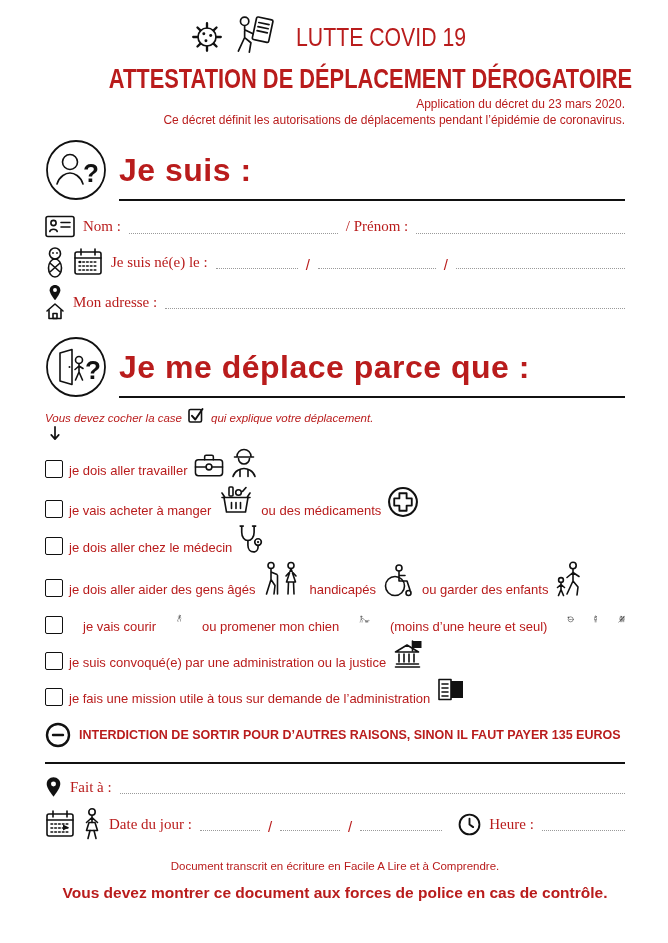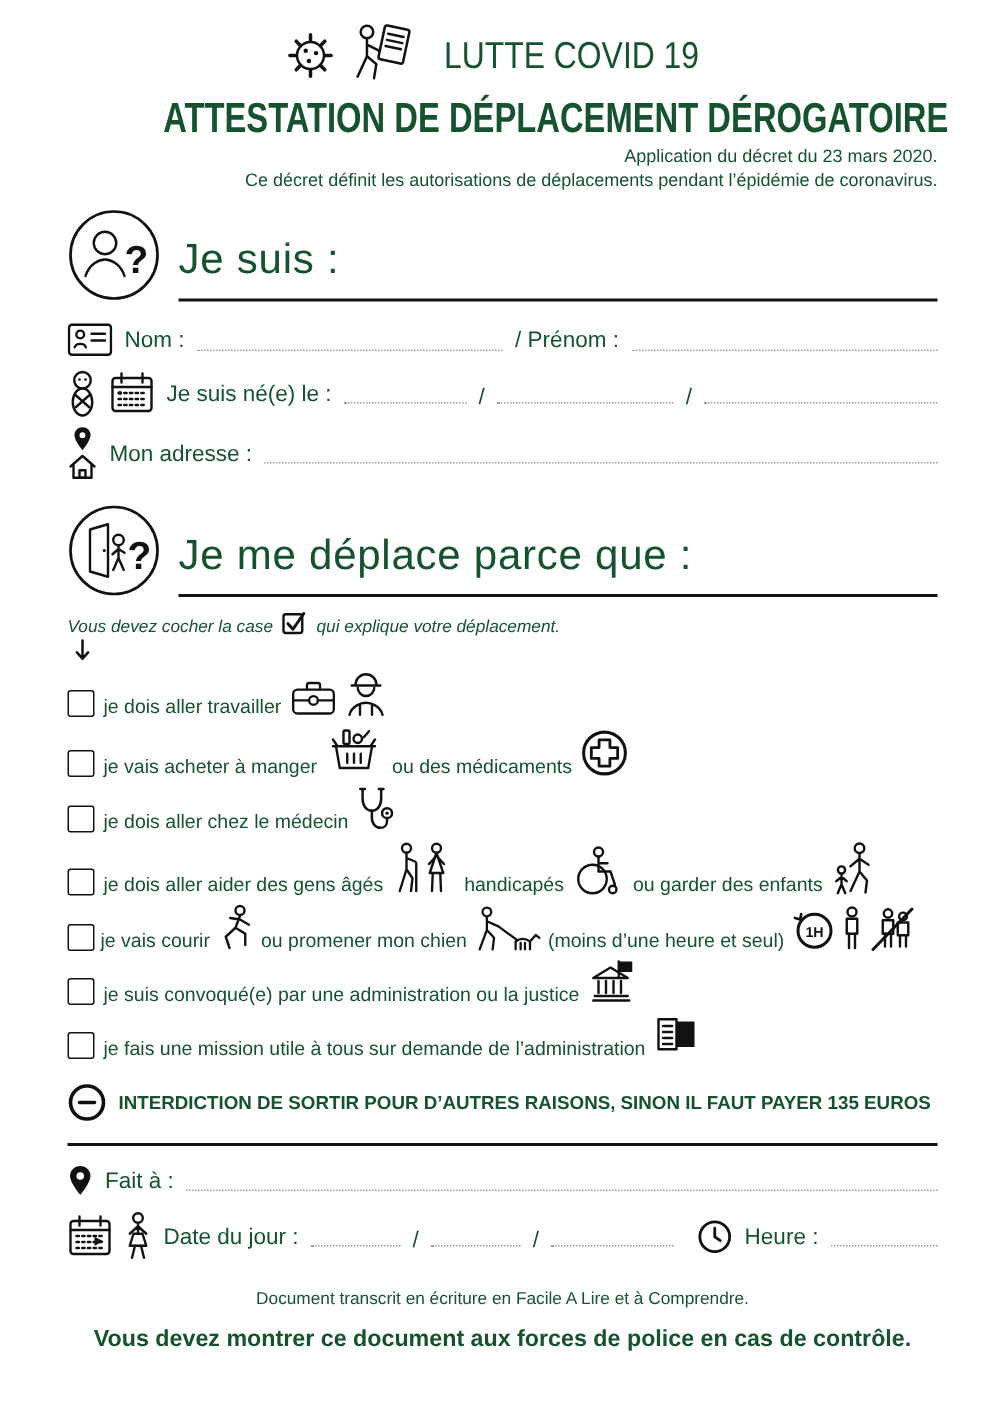--- a/index.html
+++ b/index.html
@@ -1,42 +1,42 @@
 <!DOCTYPE html>
 <html><head>
 <meta charset="utf-8">
 <style>
   html,body{margin:0;padding:0;background:#fff;}
   .page{
     width:668px;height:943px;box-sizing:border-box;position:relative;
-    padding:10px 43px 0 45px;background:#fff;color:#14532d;
+    padding:10px 43px 0 45px;background:#fff;color:#b91c1c;
     font-family:"Liberation Sans",sans-serif;overflow:hidden;
   }
   svg{display:block;}
   .ic{stroke:#111;fill:none;stroke-width:1.6;stroke-linecap:round;stroke-linejoin:round;}
   .ic .fl{fill:#111;stroke:none;}
   .qt{font:bold 26px "Liberation Sans",sans-serif;fill:#111;stroke:none;}
   .tm{font:bold 9.5px "Liberation Sans",sans-serif;fill:#111;stroke:none;text-anchor:middle;}
   .inl{display:inline-flex;align-items:center;}
 
   
   .brand-row{display:flex;align-items:center;justify-content:center;gap:5px;margin-top:4px;}
   .brand-text{font-size:25px;letter-spacing:0;display:inline-block;transform:scaleX(.85);white-space:nowrap;}
   .doc-title{margin:3px 0 0;text-align:center;font-size:28px;font-weight:bold;white-space:nowrap;
     transform:scaleX(.78);transform-origin:center;}
   .sub{text-align:right;font-size:12px;margin:2px 0 0;}
 
   
   .sec-head{display:flex;align-items:flex-end;gap:12px;}
   .sec-rule{flex:1;border-bottom:2px solid #111;padding-bottom:10px;}
-  .sec-rule h2{margin:0;font-size:28px;font-weight:normal;letter-spacing:.5px;white-space:nowrap;}
+  .sec-rule h2{margin:0;font-size:32px;font-weight:bold;letter-spacing:.5px;white-space:nowrap;}
 
   
   .frow{display:flex;align-items:center;gap:8px;font-size:15px;white-space:nowrap;}
-  .frow .lbl{flex:0 0 auto;}
+  .frow .lbl{flex:0 0 auto;font-family:Liberation Serif, serif;}
   .dots{border-bottom:1.5px dotted #9a9a9a;height:1px;flex:1;transform:translateY(6px);}
   .dots.s60{flex:0 0 60px;} .dots.s90{flex:0 0 82px;} .dots.s120{flex:0 0 118px;}
   .slash{transform:translateY(2px);}
 
   
   .instr{display:flex;align-items:flex-end;gap:6px;font-style:italic;font-size:11.5px;margin-top:9px;white-space:nowrap;}
   .arrow-line{margin:2px 0 0 4px;height:15px;}
   .rrow{display:flex;align-items:flex-end;gap:6px;margin-top:6px;font-size:13px;white-space:nowrap;min-height:30px;}
   .cb{width:16px;height:16px;border:1.6px solid #111;border-radius:2px;flex:0 0 auto;background:#fff;}
   .interdiction{display:flex;align-items:center;gap:8px;margin-top:16px;font-weight:bold;font-size:12.5px;white-space:nowrap;}
@@ -238,21 +238,21 @@
       </svg>
       <span>ou garder des enfants</span>
       <svg class="ic" width="30" height="36" viewBox="0 0 30 35">
         <circle cx="19" cy="4" r="3.2"></circle>
         <path d="M19 7.5v12M19 11l-6 5M19 11l6 4M19 19.5l-6 13M19 19.5l5 6-1 8"></path>
         <circle cx="7" cy="18.5" r="2.4"></circle>
         <path d="M7 21v7M7 23l-3.5 3M7 23l3.5 3M7 28l-2.5 6M7 28l2.5 6"></path>
       </svg>
     </div>
 
-    <div class="rrow" style="gap:4px;">
+    <div class="rrow" style="gap:20px;">
       <span class="cb"></span>
       <span>je vais courir</span>
       <svg class="ic" width="26" height="31" viewBox="0 0 26 31">
         <circle cx="16" cy="4" r="3"></circle>
         <path d="M16 7.5l-3 8M16 10l6 3.5M16 10l-6.5-1M13 15.5l6.5 4v7.5M13 15.5l-6.5 6 2.5 7.5"></path>
       </svg>
       <span>ou promener mon chien</span>
       <svg class="ic" width="46" height="30" viewBox="0 0 48 31">
         <circle cx="10" cy="4" r="3"></circle>
         <path d="M10 7.5v9M10 10.5l8 3.5M10 16.5L5 30M10 16.5l5 5.5-1 8"></path>

